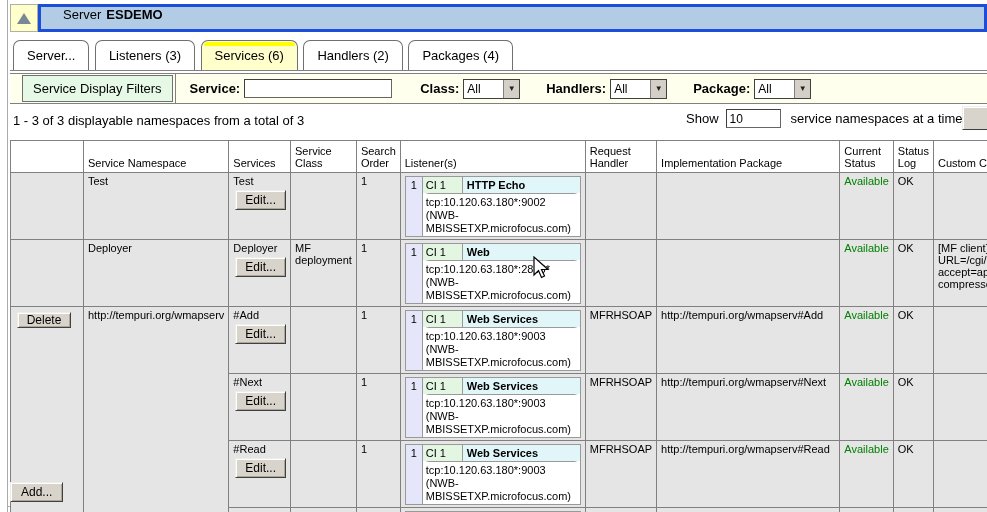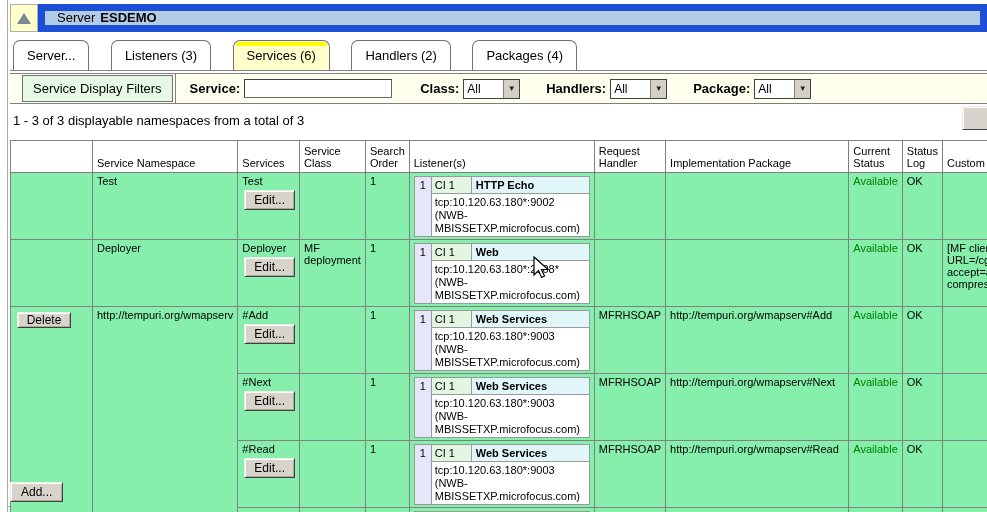--- a/index.html
+++ b/index.html
@@ -8,28 +8,28 @@
   .page { position:relative; width:987px; height:512px; }
   .frame-left { position:absolute; left:7px; top:0; width:1px; height:512px; background:#aaa; }
   .frame-bottom { position:absolute; left:8px; top:506px; width:979px; height:1px; background:#aaa; }
 
   
   .titlebar { position:absolute; left:10px; top:4px; width:977px; height:28px; display:flex; }
   .collapse-box { width:28px; height:28px; background:#ffffcc; border:1px solid #b0b0a0;
     display:flex; align-items:center; justify-content:center; }
   .tri { width:0; height:0; border-left:7px solid transparent; border-right:7px solid transparent;
     border-bottom:11px solid #7a8796; }
-  .server-bar { flex:1; background:#b2cce6; border:7px solid #1d4ed8; display:flex;
-    align-items:flex-end; padding-left:12px; font-size:13px; }
+  .server-bar { flex:1; background:#b2cce6; border:3px solid #1d4ed8; display:flex;
+    align-items:flex-start; padding-left:22px; font-size:13px; }
   .server-bar b { margin-left:5px; }
 
   
   .tabs { position:absolute; left:10px; top:40px; width:977px; height:31px; }
   .tabs .baseline { position:absolute; left:0; bottom:0; width:977px; height:1px; background:#808080; }
-  .tab { position:relative; display:inline-block; margin-left:17px; height:30px; padding:0 13px;
+  .tab { position:relative; display:inline-block; margin-left:1px; height:30px; padding:0 13px;
     border:1px solid #707070; border-bottom:none; border-radius:7px 7px 0 0; background:#fff;
     font-size:13px; line-height:30px; vertical-align:bottom; cursor:pointer; }
   .tab.first { margin-left:3px; }
   .tab.active { background:#ffffcc; }
   .tab.active:before { content:""; position:absolute; left:2px; right:2px; top:1px; height:4px;
     background:#ffff00; border-radius:5px 5px 0 0; }
 
   
   .filterbar { position:absolute; left:10px; top:73px; width:977px; height:31px; background:#ffffee;
     border-top:1px solid #808080; border-bottom:1px solid #808080; display:flex; align-items:center; }
@@ -55,36 +55,36 @@
     background:#d8d4cb; border:1px solid; border-color:#efede8 #404040 #404040 #efede8;
     box-shadow:inset 1px 1px 0 #fff; cursor:pointer; }
 
   
   table.svc { position:absolute; left:10px; top:140px; border-collapse:collapse; table-layout:fixed;
     font-size:11px; }
   table.svc th, table.svc td { border:1px solid #808080; vertical-align:top; padding:2px 4px;
     overflow:hidden; }
   table.svc th { background:#fff; font-weight:normal; text-align:left; vertical-align:bottom;
     height:32px; padding-bottom:3px; }
-  table.svc td { background:#86efac; height:50px; }
+  table.svc td { background:#e5e5e5; height:50px; }
   td.actioncol { background:#d9d9d9; }
   td.nscell { word-wrap:break-word; }
   .btn { background:#d8d4cb; border:1px solid; border-color:#efede8 #404040 #404040 #efede8;
     box-shadow:inset 1px 1px 0 #fff, inset -1px -1px 0 #aca899; font-size:12px;
     font-family:"Liberation Sans",sans-serif; padding:2px 10px; cursor:pointer; color:#000; }
   .edit-btn { margin-top:3px; margin-left:2px; padding:2px 9px; }
-  .delete-btn { margin:3px 17px 0 2px; padding:0 8px; width:54px; }
+  .delete-btn { margin:3px 8px 0 2px; padding:0 8px; width:54px; }
   .add-btn { padding:2px 10px; }
 
   
   .lbox { display:flex; border:1px solid #999; background:#fff; margin:1px 0 0 0; width:176px; }
   .lnum { width:17px; background:#e6e6fa; border-right:1px solid #999; text-align:center;
     padding-top:2px; font-size:11px; }
   .lright { flex:1; }
-  .lhead { display:flex; border-bottom:1px solid #999; }
+  .lhead { display:flex; border-bottom:1px solid #999;border-radius:6px; }
   .lconv { width:40px; background:#e2f6e2; border-right:1px solid #999; padding:2px 3px; }
   .lname { flex:1; background:#e0f6f8; padding:2px 4px;font-weight:bold; }
   .laddr { padding:2px 3px 1px 3px; background:#fff; line-height:13px; }
 
   .status-avail { color:#008000; }
 
   
   .addrow { position:absolute; left:10px; top:477px; width:977px; height:29px; display:flex;
     align-items:center; }
 
@@ -134,20 +134,25 @@
     </span>
     <span class="flabel">Package:</span>
     <span class="fakesel">
       <span class="val">All</span>
       <span class="arrow">▼</span>
     </span>
   </div>
 
   <div class="statusrow">
     <span class="summary">1 - 3 of 3 displayable namespaces from a total of 3</span>
+    <span class="show-group">
+      <span>Show</span>
+      <input class="text-input show-input" type="text" value="10" style="">
+      <span>service namespaces at a time</span>
+    </span>
     <div class="show-cut-btn"></div>
   </div>
 
   <table class="svc">
     <colgroup>
       <col style="width:65px">
         <col style="width:123px">
         <col style="width:60px">
         <col style="width:47px">
       <col style="width:40px">

